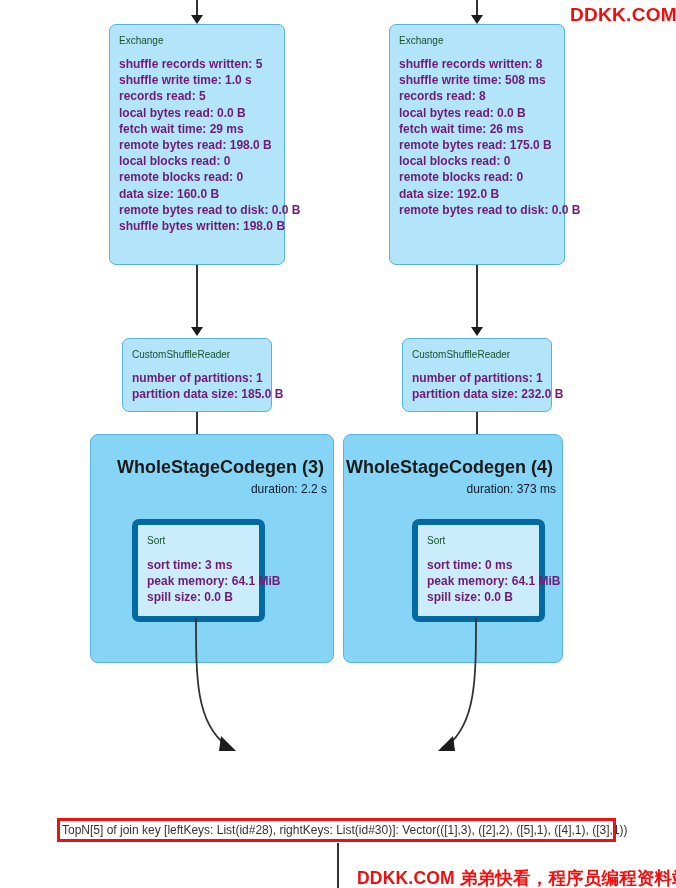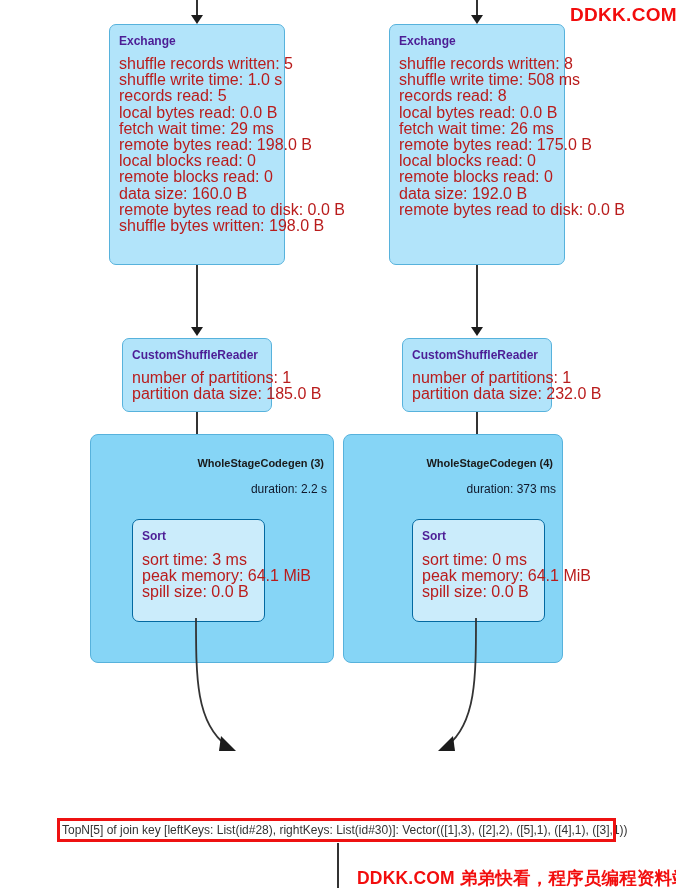--- a/index.html
+++ b/index.html
@@ -22,69 +22,70 @@
   
   .node {
     position: absolute;
     box-sizing: border-box;
     border-radius: 7px;
     border: 1px solid #5ab4dd;
     background: #b2e4fa;
     color: #2b2b2b;
   }
   .node-title {
+    font-weight: normal;
+    font-size: 10px;
+    line-height: 14px;
+    color: #14532d;
+    white-space: nowrap;
+  }
+  .metric {
+    font-size: 12px;
+    line-height: 16.2px;
+    color: #701a75;
+    white-space: nowrap;
     font-weight: bold;
-    font-size: 12px;
-    line-height: 14px;
-    color: #4c1d95;
-    white-space: nowrap;
-  }
-  .metric {
-    font-size: 16px;
-    line-height: 16.2px;
-    color: #b91c1c;
-    white-space: nowrap;
   }
 
   
   .leaf-box {
     background: #b2e4fa;
     border: 1px solid #57b2dc;
   }
   .leaf-box .node-title { padding: 9px 0 0 9px; }
   .leaf-list { padding: 8px 0 6px 9px; }
 
   
   .wsc {
     background: #86d5f6;
     border: 1px solid #57b2dc;
     border-radius: 8px;
   }
   .wsc-title {
     position: absolute;
     right: 9px;
     font-weight: bold;
-    font-size: 11px;
+    font-size: 18px;
     color: #1a1a1a;
     white-space: nowrap;
   }
   .wsc-duration {
     position: absolute;
     right: 6px;
     font-size: 12px;
     color: #0f172a;
     white-space: nowrap;
   }
 
   
   .inner-box {
     position: absolute;
     box-sizing: border-box;
     background: #cbecfb;
-    border: 1px solid #0369a1;
+    border: 6px solid #0369a1;
     border-radius: 7px;
   }
   .inner-box .node-title { padding: 9px 0 0 9px; }
   .inner-list { padding: 9px 0 0 9px; }
 
   
   .edge-line {
     position: absolute;
     background: #333333;
     width: 1.6px;

